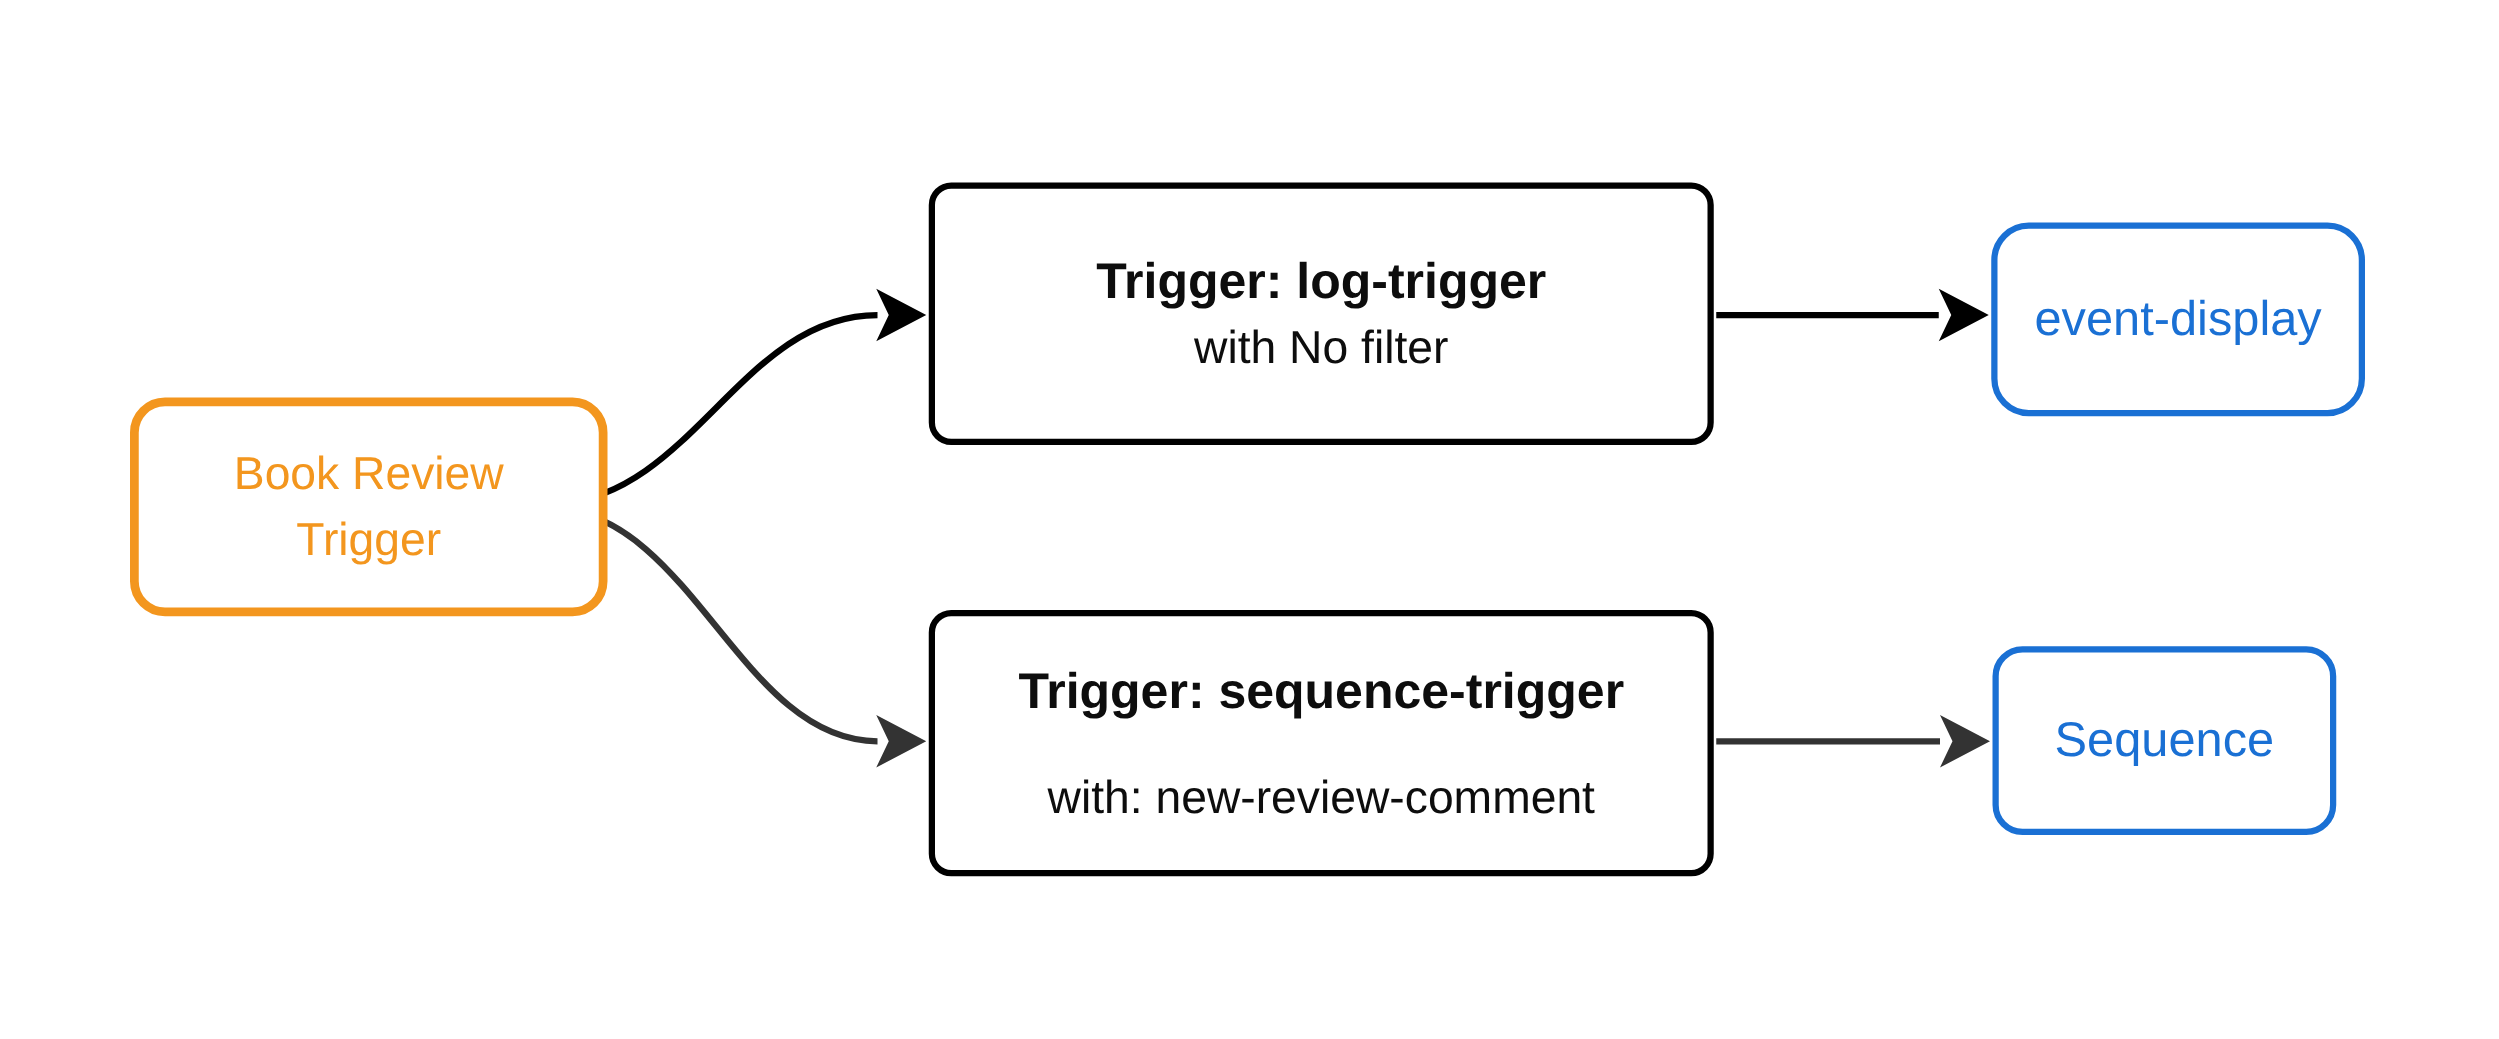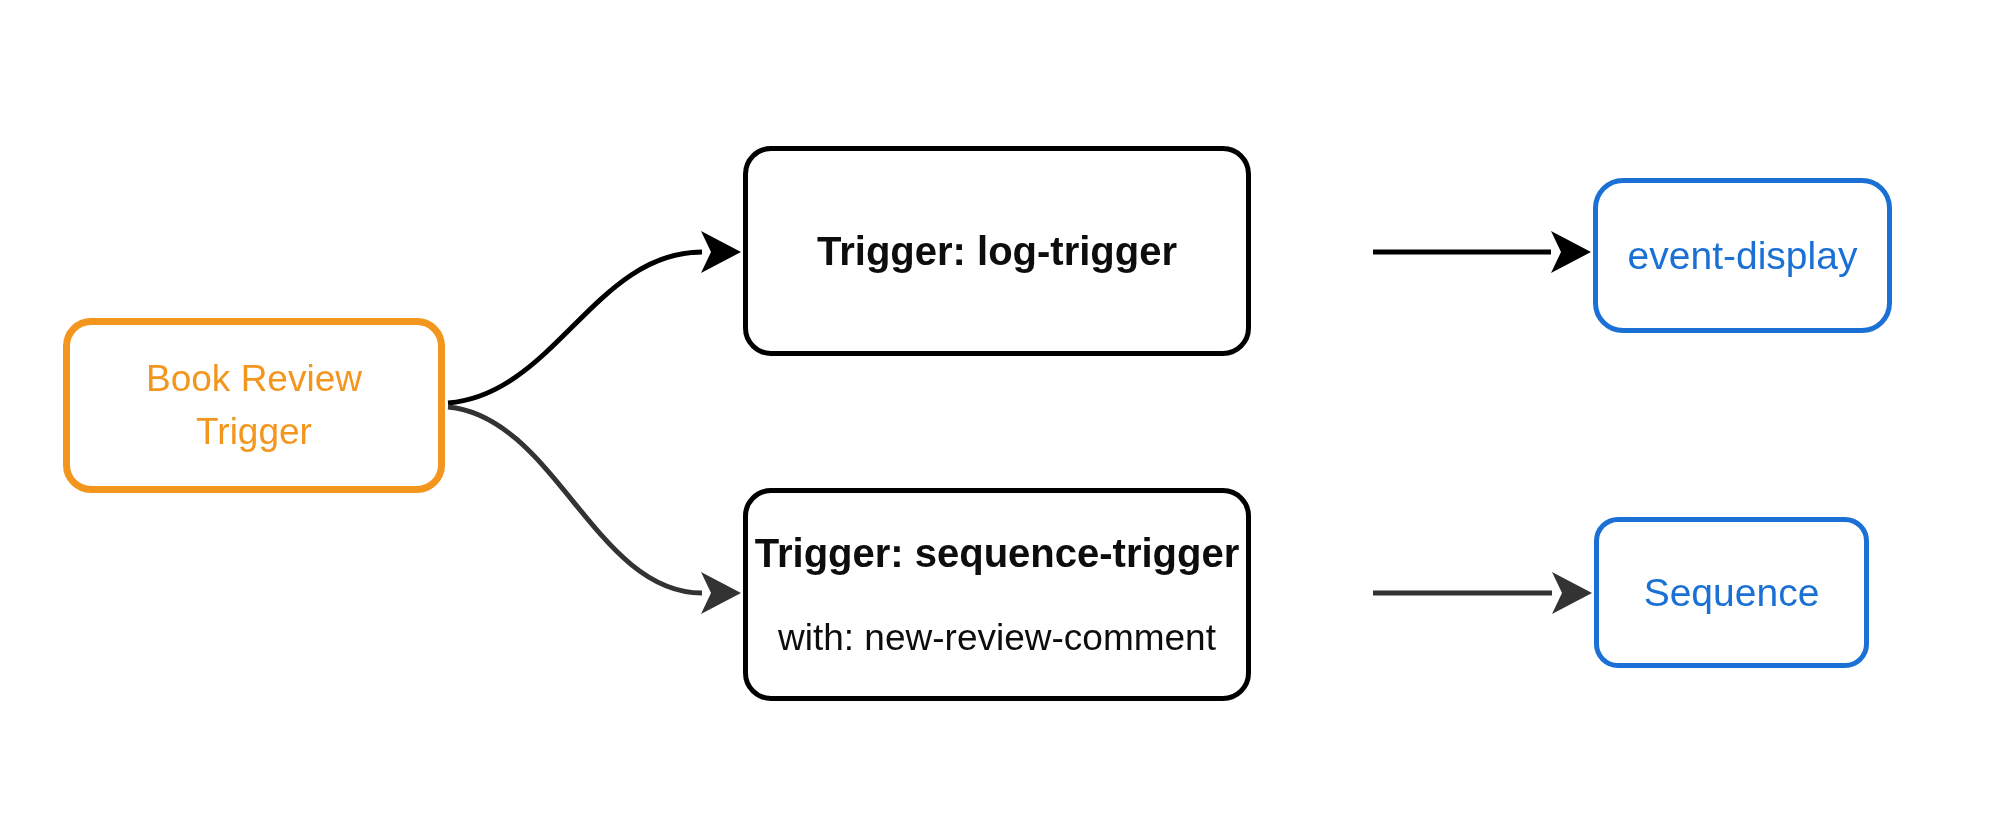--- a/index.html
+++ b/index.html
@@ -35,24 +35,24 @@
     left: 63px; top: 318px;
     width: 382px; height: 175px;
     border: 7px solid #F3961E;
     border-radius: 28px;
     color: #F3961E;
     font-size: 37px;
     line-height: 1.42;
   }
   .node-trigger {
     border: 5px solid #000000;
-    border-radius: 28px;
+    border-radius: 18px;
     color: #0D0D0D;
     left: 743px;
-    width: 508px;
+    width: 628px;
   }
   .node-trigger-1 { top: 146px; height: 210px; }
   .node-trigger-2 { top: 488px; height: 213px; gap: 32px; }
   .trigger-title {
     font-weight: bold;
     font-size: 40px;
     line-height: 1.35;
   }
   .trigger-subtitle {
     font-size: 37px;
@@ -84,27 +84,28 @@
     <path class="edge-path" d="M 448 407 C 555 417 595 593 702 593" stroke="#333333"></path>
     <polygon points="741,593 701,572 711,593 701,614" fill="#333333"></polygon>
 
     <path class="edge-path" d="M 1373 252 L 1551 252" stroke="#000000"></path>
     <polygon points="1591,252 1551,231 1561,252 1551,273" fill="#000000"></polygon>
 
     <path class="edge-path" d="M 1373 593 L 1552 593" stroke="#333333"></path>
     <polygon points="1592,593 1552,572 1562,593 1552,614" fill="#333333"></polygon>
   </svg>
 
-  <div class="node node-broker" style="border-color: rgb(243, 150, 30); color: rgb(243, 150, 30);">
+  <div class="node node-broker" style="border-color: rgb(243, 150, 30); color: rgb(243, 150, 30); margin-left: 41px;">
     <div>Book Review</div>
     <div>Trigger</div>
   </div>
 
   <div class="node node-trigger node-trigger-1" style="border-color: rgb(0, 0, 0); color: rgb(13, 13, 13);">
     <div class="trigger-title">Trigger: log-trigger</div>
+    <div class="trigger-subtitle">with No filter</div>
   </div>
 
   <div class="node node-trigger node-trigger-2" style="border-color: rgb(0, 0, 0); color: rgb(13, 13, 13);">
     <div class="trigger-title">Trigger: sequence-trigger</div>
     <div class="trigger-subtitle">with: new-review-comment</div>
   </div>
 
   <div class="node node-sink node-sink-1" style="border-color: rgb(26, 112, 212); color: rgb(26, 112, 212);">
     <div>event-display</div>
   </div>

